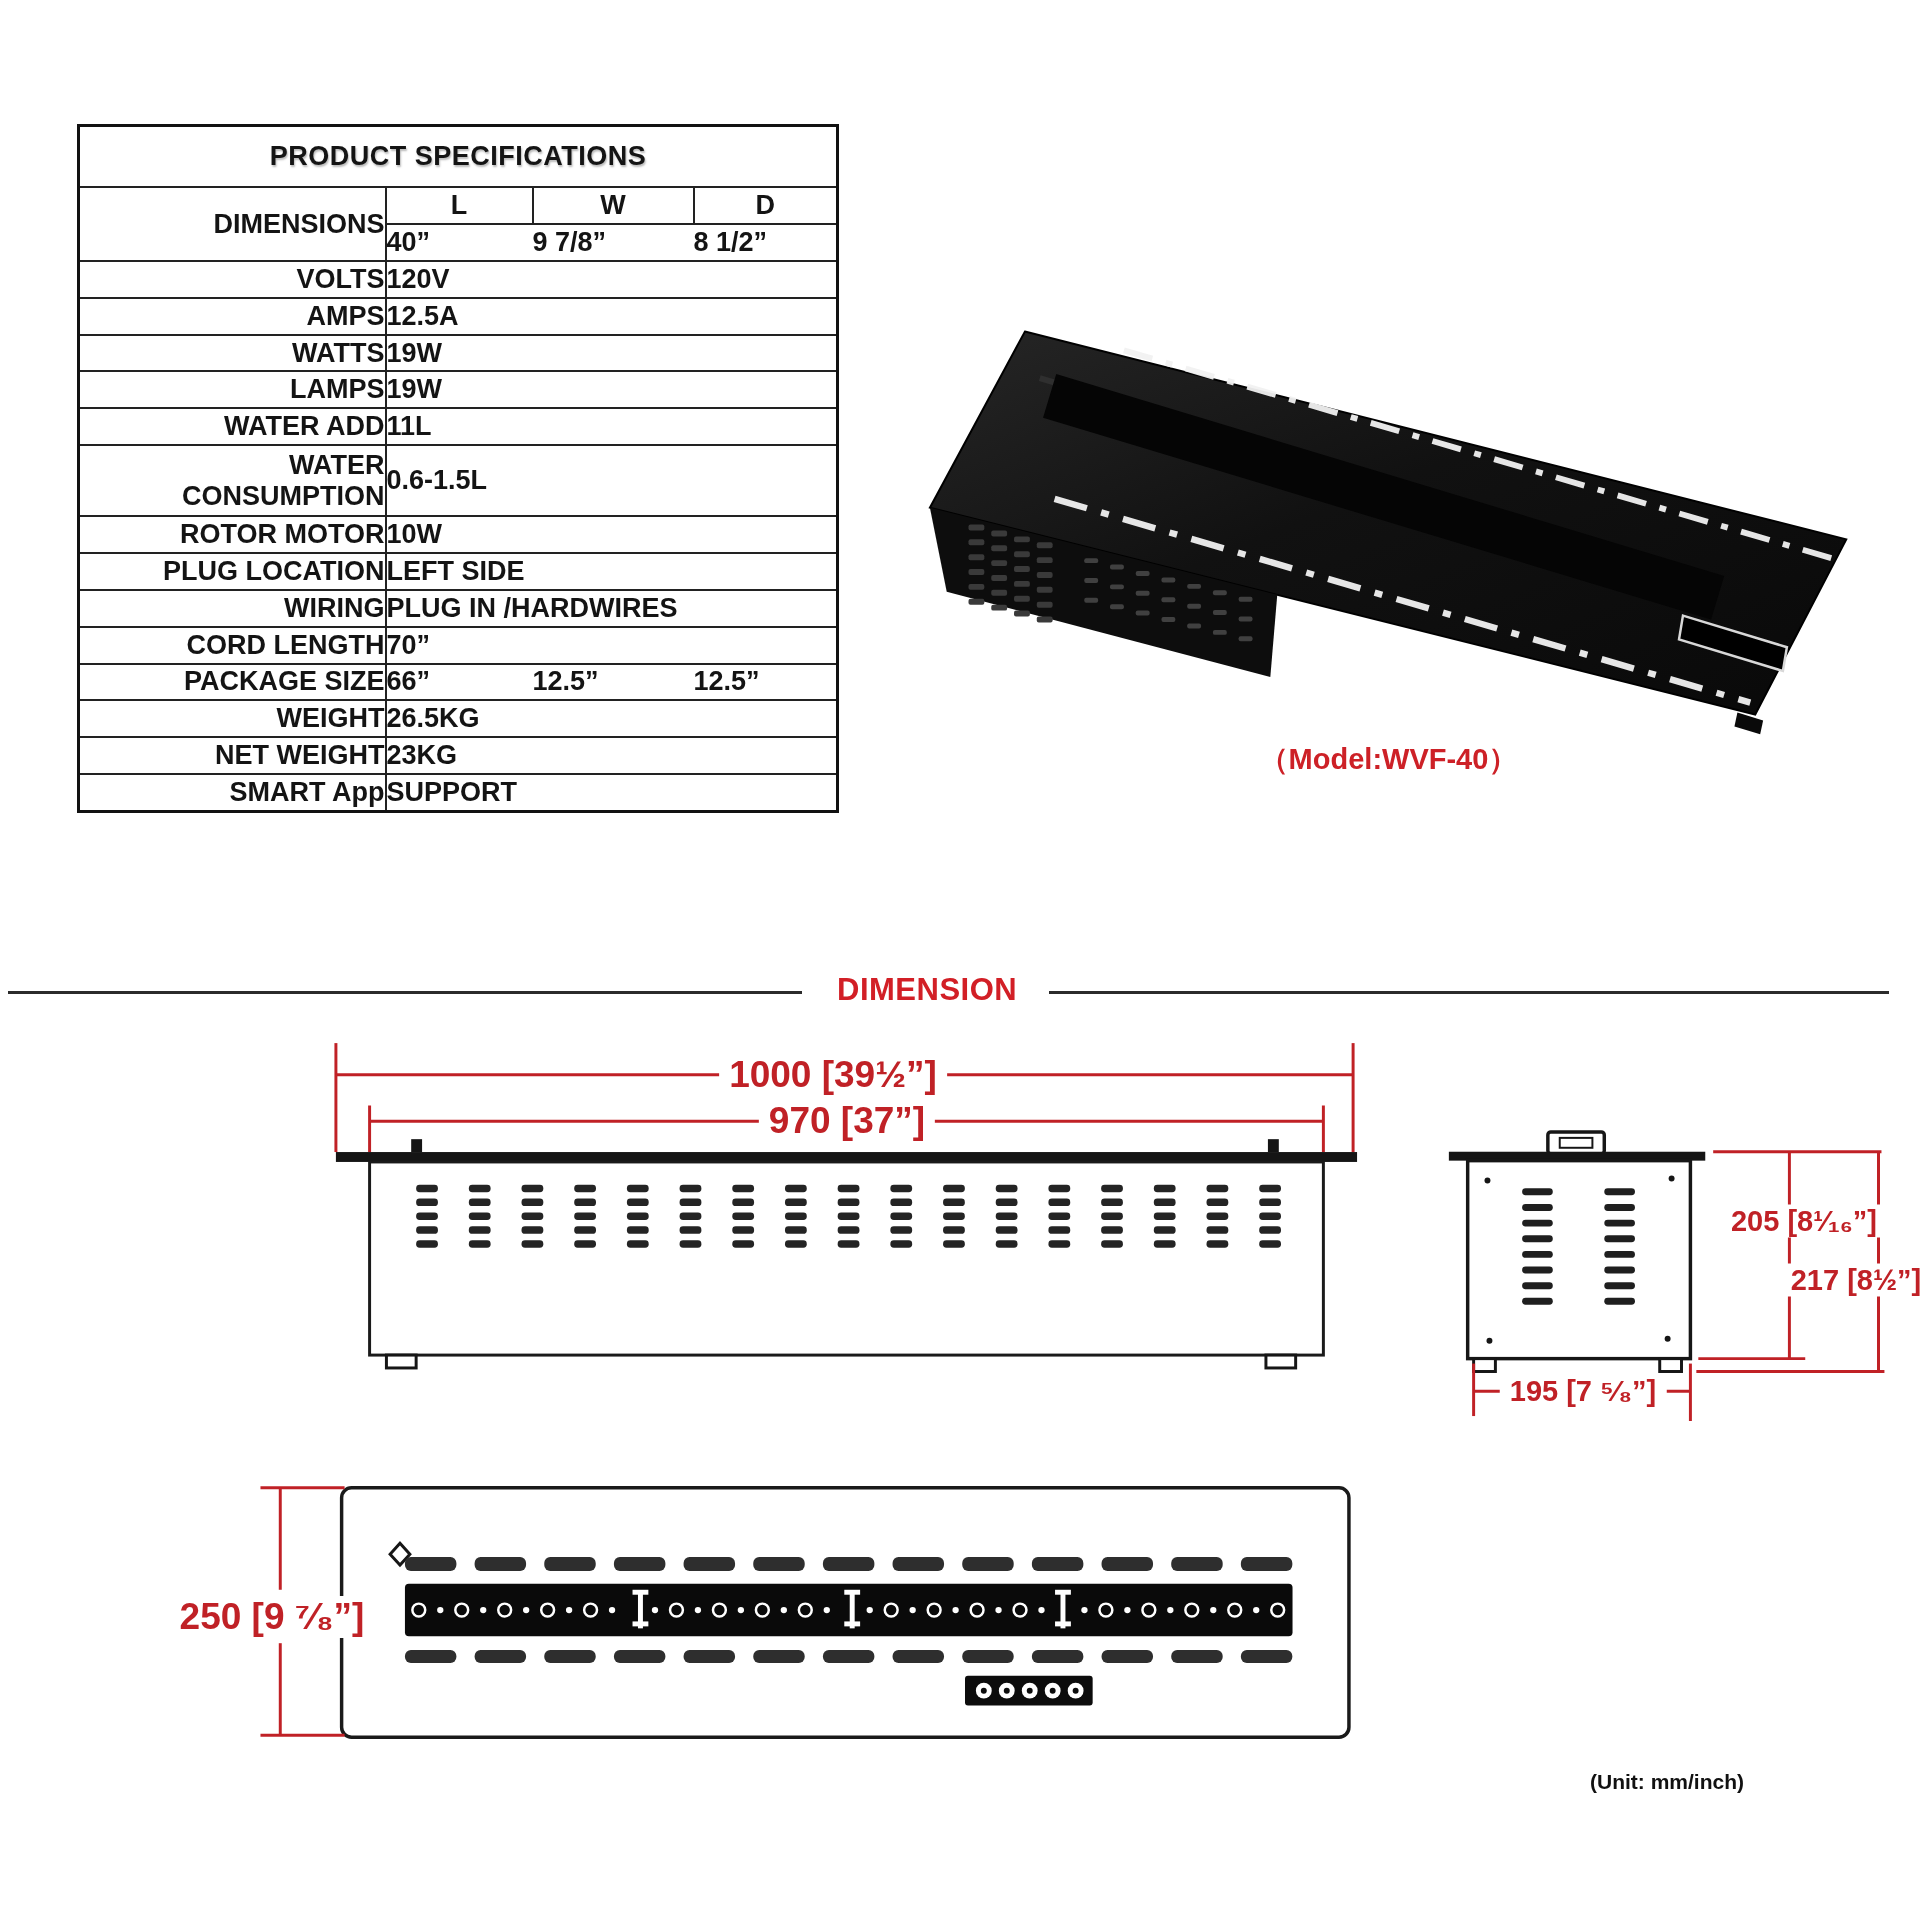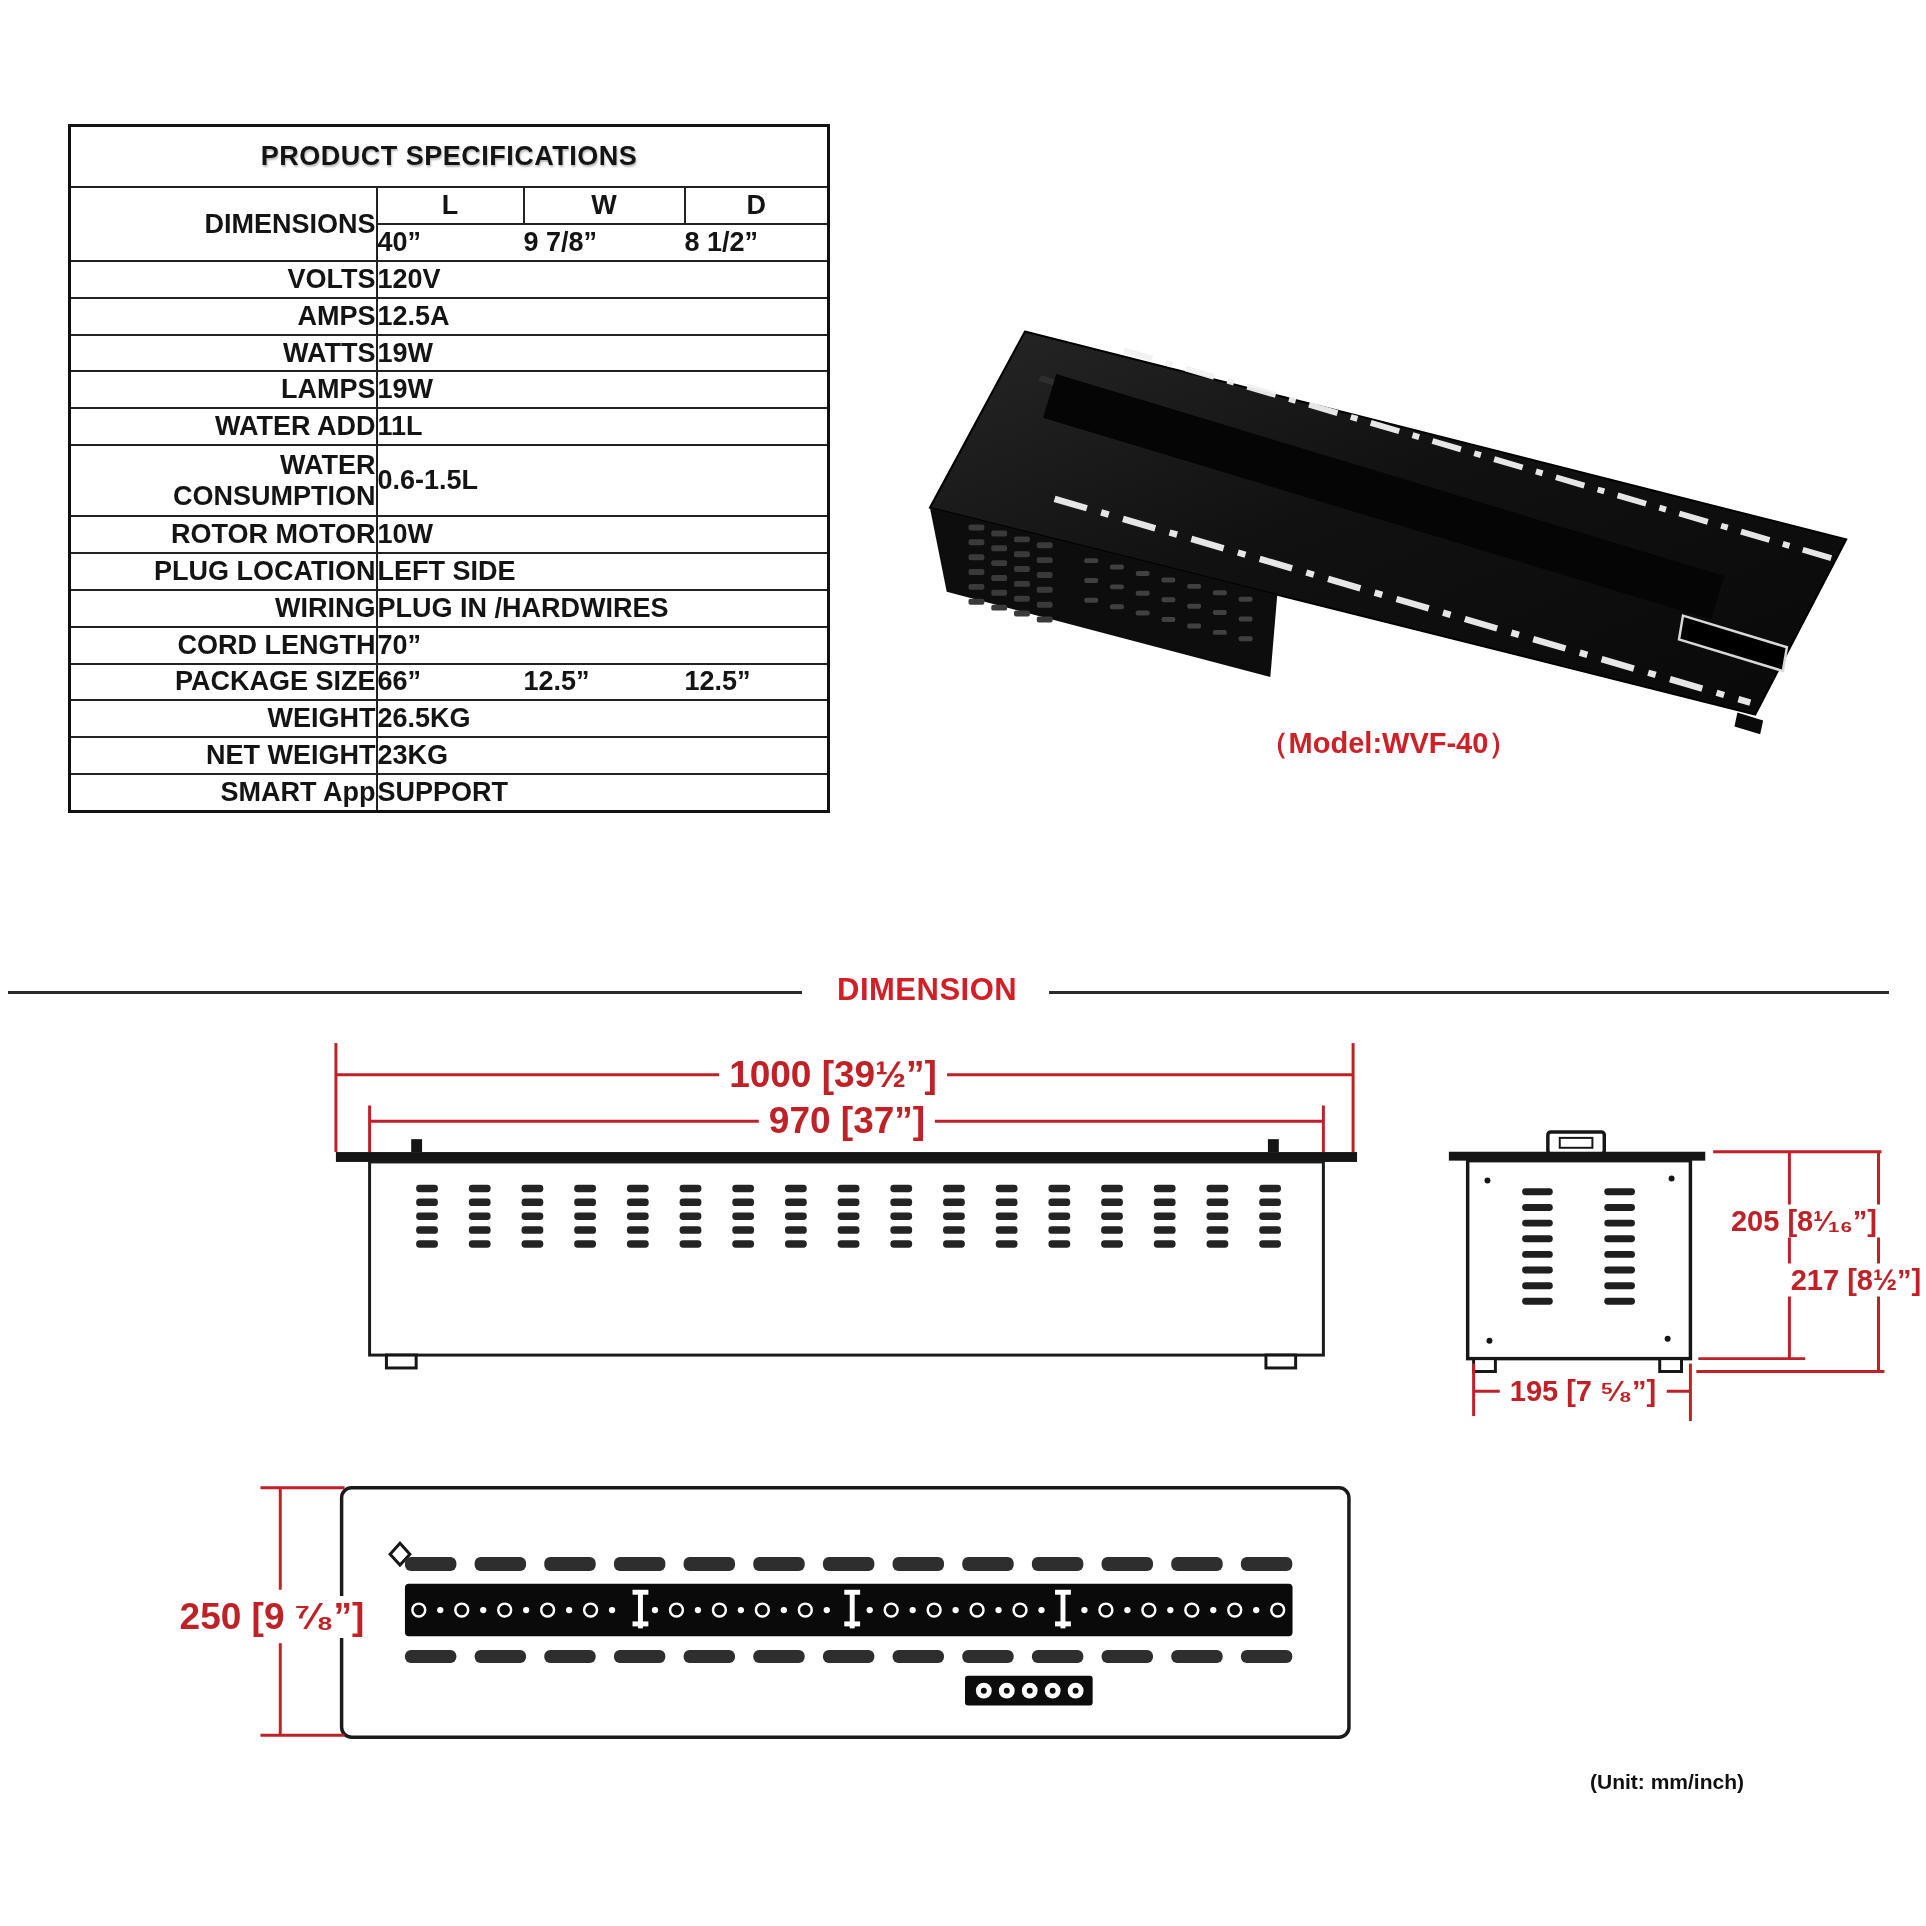--- a/index.html
+++ b/index.html
@@ -1,36 +1,36 @@
 <!DOCTYPE html>
 <html><head>
 <meta charset="utf-8">
 <style>
   html,body{margin:0;padding:0;background:#fff;}
   .page{position:relative;width:1927px;height:1927px;background:#fff;overflow:hidden;
         font-family:"Liberation Sans","DejaVu Sans",sans-serif;color:#111;}
 
   
-  table.spec{position:absolute;left:68px;top:124px;width:758px;height:689px;
+  table.spec{position:absolute;left:77px;top:124px;width:758px;height:689px;
              border-collapse:collapse;table-layout:fixed;}
   table.spec td{border:2px solid #222;font-size:27px;font-weight:600;color:#141414;
                 padding:0;vertical-align:middle;}
   table.spec{border:3px solid #111;}
   td.t-title{text-align:center;font-size:30px;font-weight:bold;color:#e2222a;
              letter-spacing:0.5px;text-shadow:1px 2px 2px rgba(130,130,130,.55);height:53px;}
   td.lbl{text-align:right;padding-left:12px;font-weight:bold;}
   td.val{text-align:left;}
   td.hcell{text-align:center;height:28px;font-weight:600;}
   td.vcell{text-align:left;height:27px;border-left:none !important;border-right:none !important;}
   td.nob{border-left:none !important;border-right:none !important;margin-left:12px;}
   tr.vrow td:first-of-type{border-left:2px solid #222 !important;}
 
   
   .photo{position:absolute;left:891px;top:289px;width:1010px;height:475px;}
-  .caption{position:absolute;left:1255px;top:724px;width:267px;text-align:center;
+  .caption{position:absolute;left:1255px;top:740px;width:267px;text-align:center;
            font-size:29px;font-weight:600;color:#cd2127;}
 
   
   .rule{position:absolute;height:3px;background:#2b2b2b;top:991px;}
   .dim-head{position:absolute;left:837px;top:972px;width:198px;text-align:left;
             font-size:31px;font-weight:bold;color:#d21f26;letter-spacing:0.5px;}
   .view{position:absolute;}
   .dimlabel{position:absolute;transform:translate(-50%,-50%);background:#fff;
             padding:0 10px;font-size:37px;font-weight:600;color:#c02126;white-space:nowrap;}
   .view.side .dimlabel{font-size:29px;}

